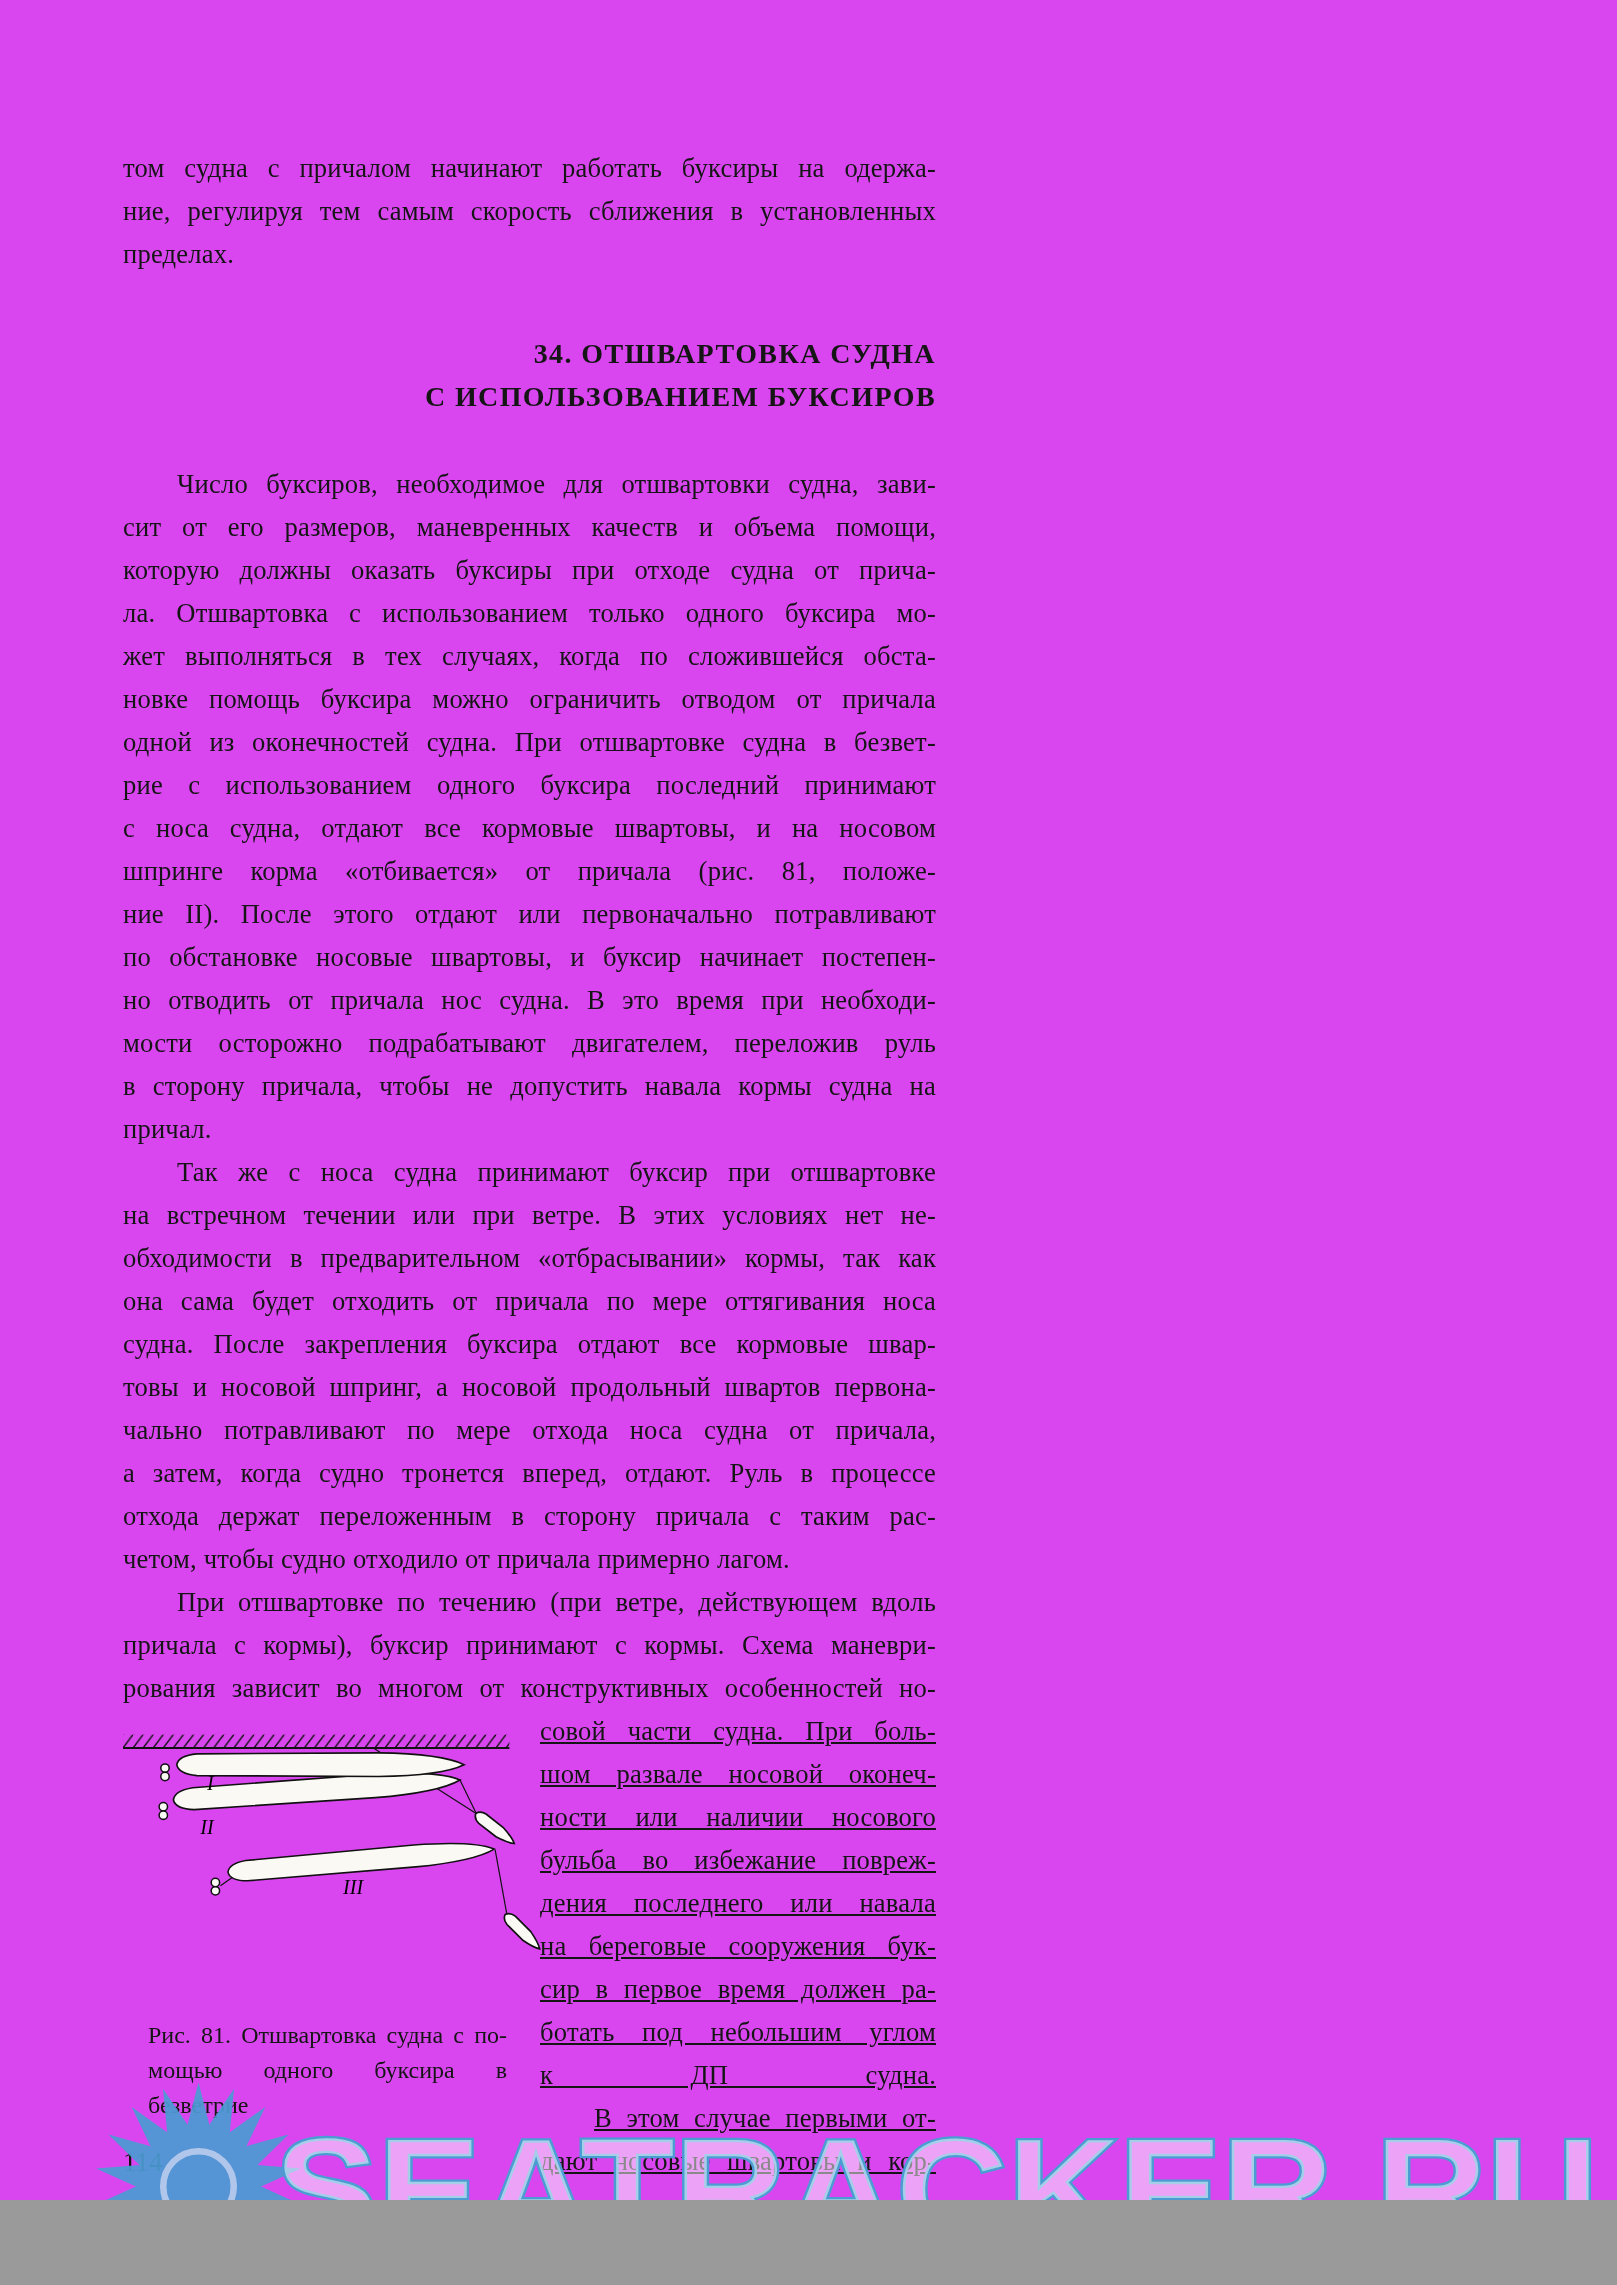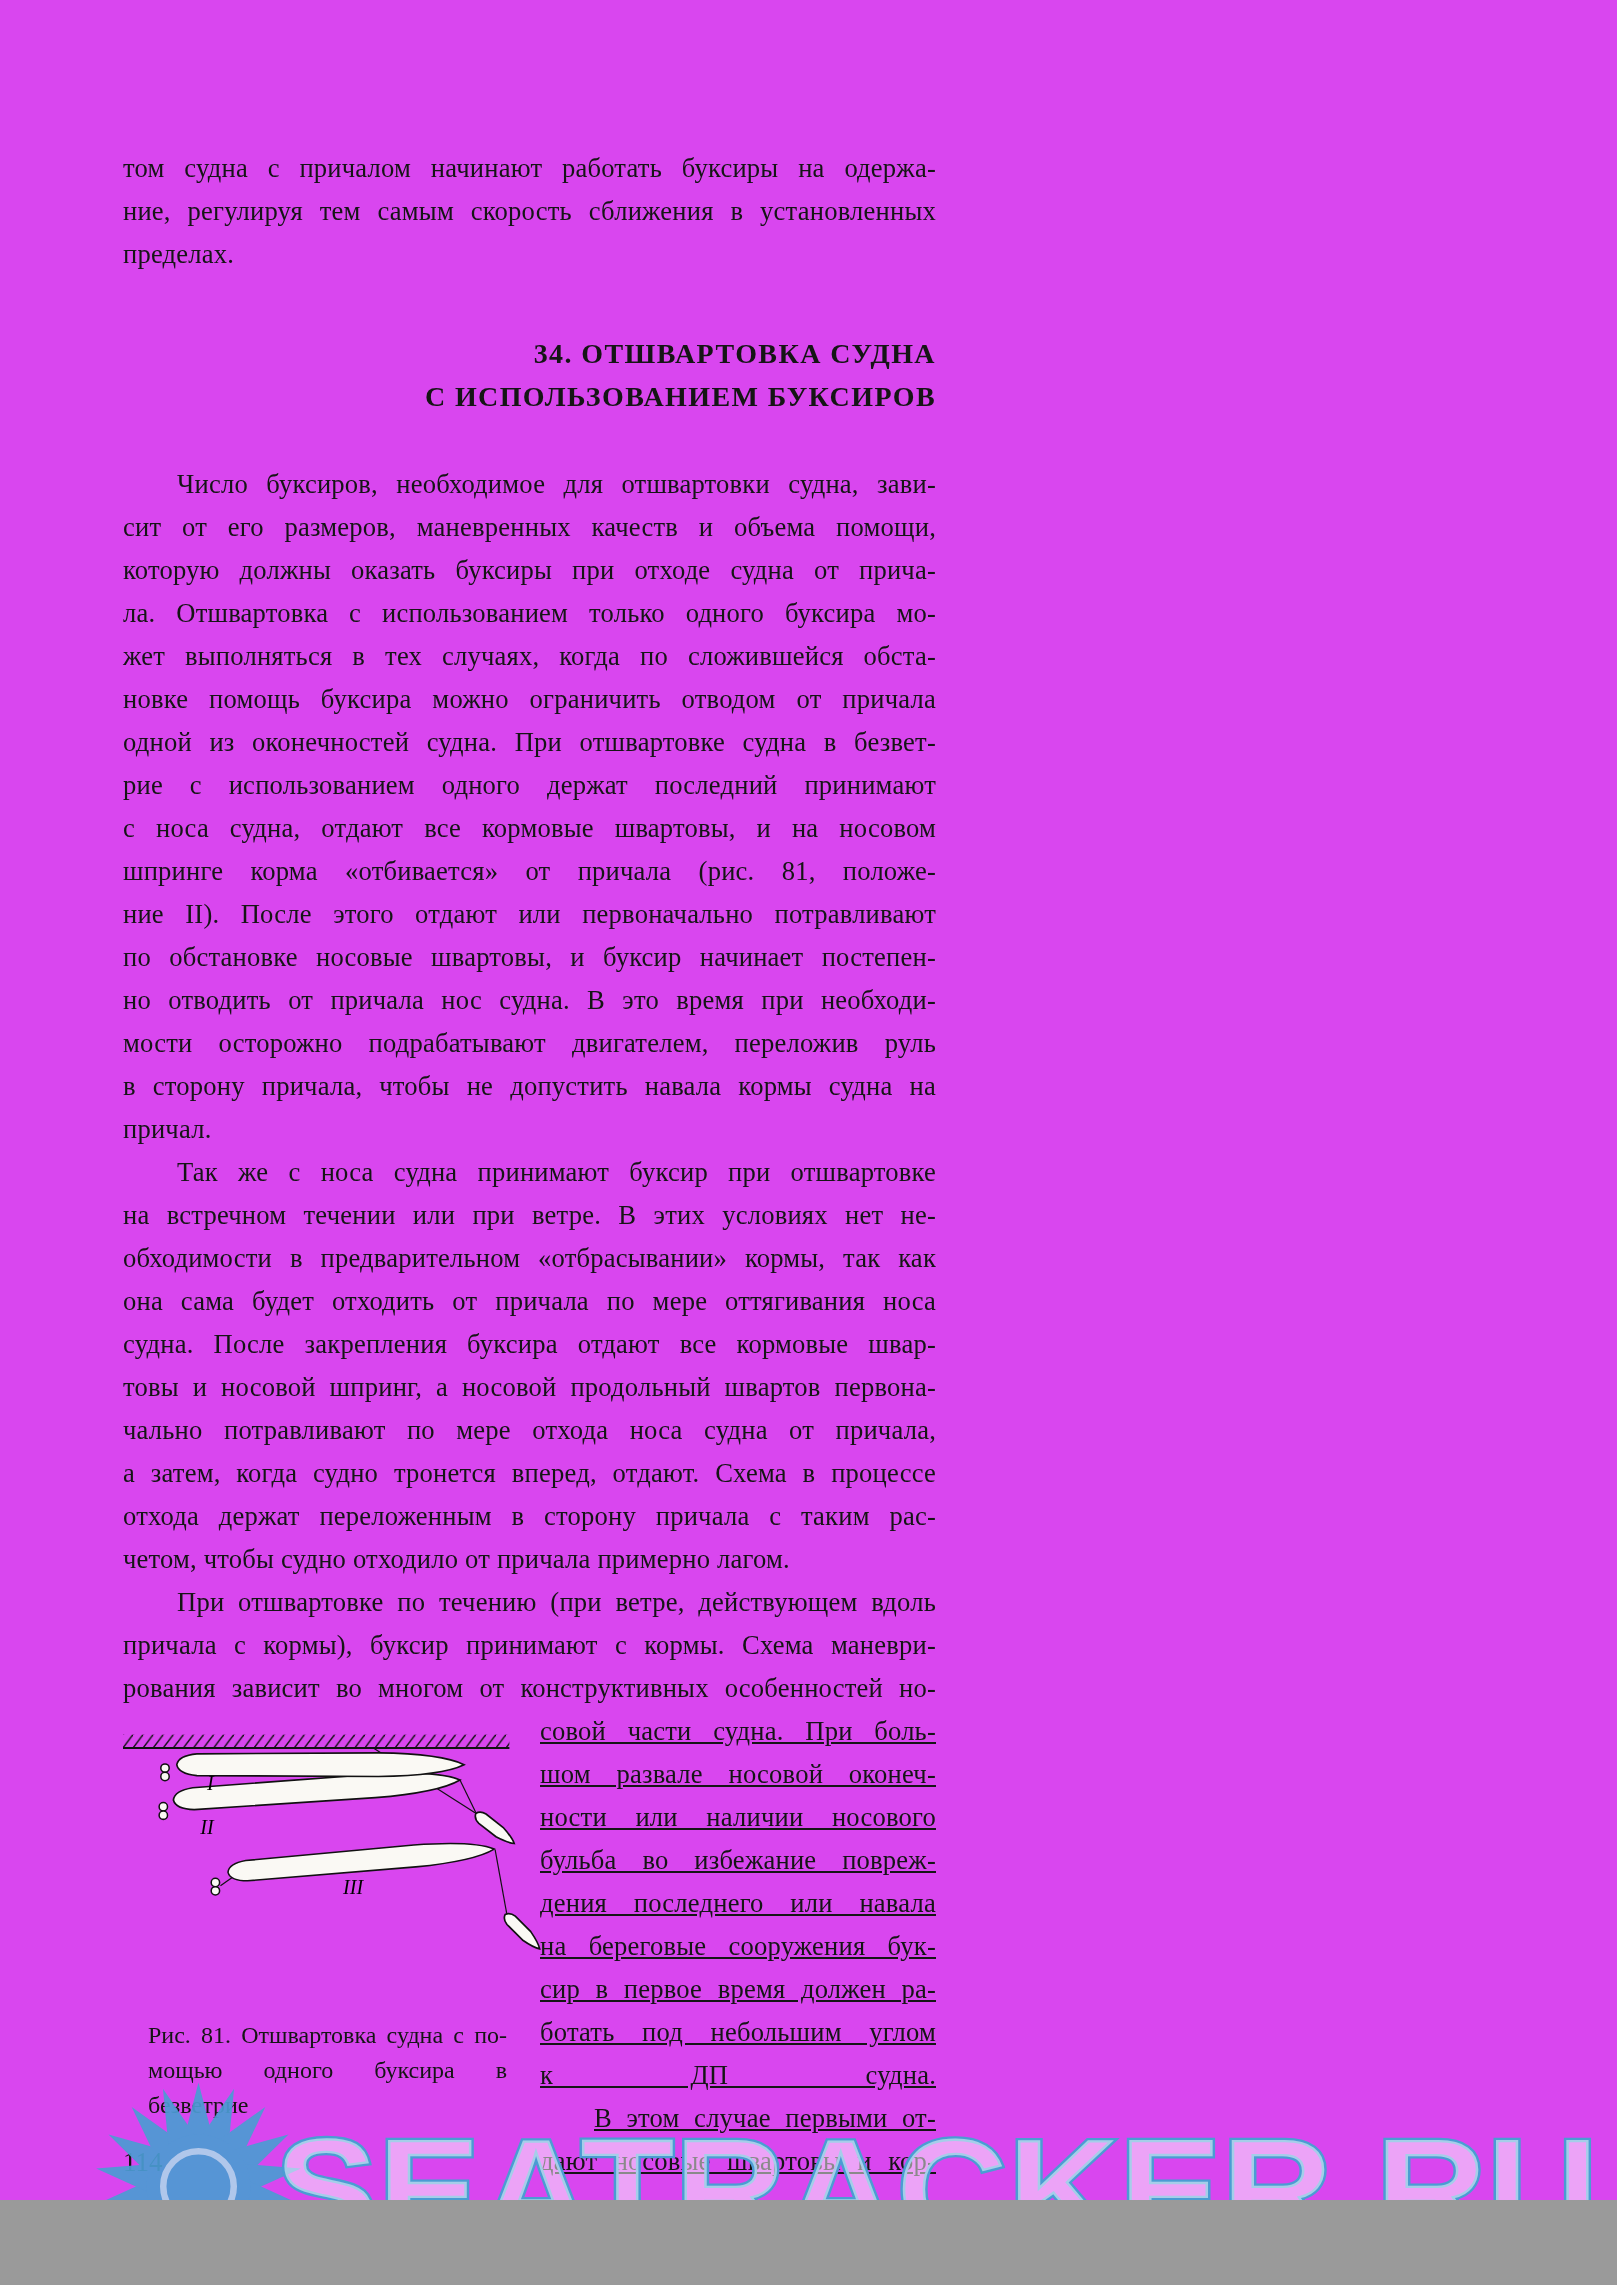--- a/index.html
+++ b/index.html
@@ -57,40 +57,40 @@
     </div>
 
     <div class="para indent">
         <div class="line">Число буксиров, необходимое для отшвартовки судна, зави-</div>
         <div class="line">сит от его размеров, маневренных качеств и объема помощи,</div>
         <div class="line">которую должны оказать буксиры при отходе судна от прича-</div>
         <div class="line">ла. Отшвартовка с использованием только одного буксира мо-</div>
         <div class="line">жет выполняться в тех случаях, когда по сложившейся обста-</div>
         <div class="line">новке помощь буксира можно ограничить отводом от причала</div>
         <div class="line">одной из оконечностей судна. При отшвартовке судна в безвет-</div>
-        <div class="line">рие с использованием одного держат последний принимают</div>
+        <div class="line">рие с использованием одного буксира последний принимают</div>
         <div class="line">с носа судна, отдают все кормовые швартовы, и на носовом</div>
         <div class="line">шпринге корма «отбивается» от причала (рис. 81, положе-</div>
         <div class="line">ние II). После этого отдают или первоначально потравливают</div>
         <div class="line">по обстановке носовые швартовы, и буксир начинает постепен-</div>
         <div class="line">но отводить от причала нос судна. В это время при необходи-</div>
         <div class="line">мости осторожно подрабатывают двигателем, переложив руль</div>
         <div class="line">в сторону причала, чтобы не допустить навала кормы судна на</div>
         <div class="line">причал.</div>
       </div>
 
     <div class="para indent">
         <div class="line">Так же с носа судна принимают буксир при отшвартовке</div>
         <div class="line">на встречном течении или при ветре. В этих условиях  нет не-</div>
         <div class="line">обходимости в предварительном «отбрасывании» кормы, так как</div>
         <div class="line">она сама будет отходить от причала по мере оттягивания носа</div>
         <div class="line">судна. После закрепления буксира отдают все кормовые швар-</div>
         <div class="line">товы и носовой шпринг, а носовой продольный швартов первона-</div>
         <div class="line">чально потравливают по мере отхода носа судна от причала,</div>
-        <div class="line">а затем, когда судно тронется вперед, отдают. Схема в процессе</div>
+        <div class="line">а затем, когда судно тронется вперед, отдают. Руль в процессе</div>
         <div class="line">отхода держат переложенным в сторону причала с таким рас-</div>
         <div class="line">четом, чтобы судно отходило от причала примерно лагом.</div>
       </div>
 
     <div class="para indent cont">
         <div class="line">При отшвартовке по течению (при ветре, действующем вдоль</div>
         <div class="line">причала с  кормы), буксир принимают с кормы. Схема маневри-</div>
         <div class="line">рования зависит во многом от конструктивных особенностей но-</div>
       </div>
 

